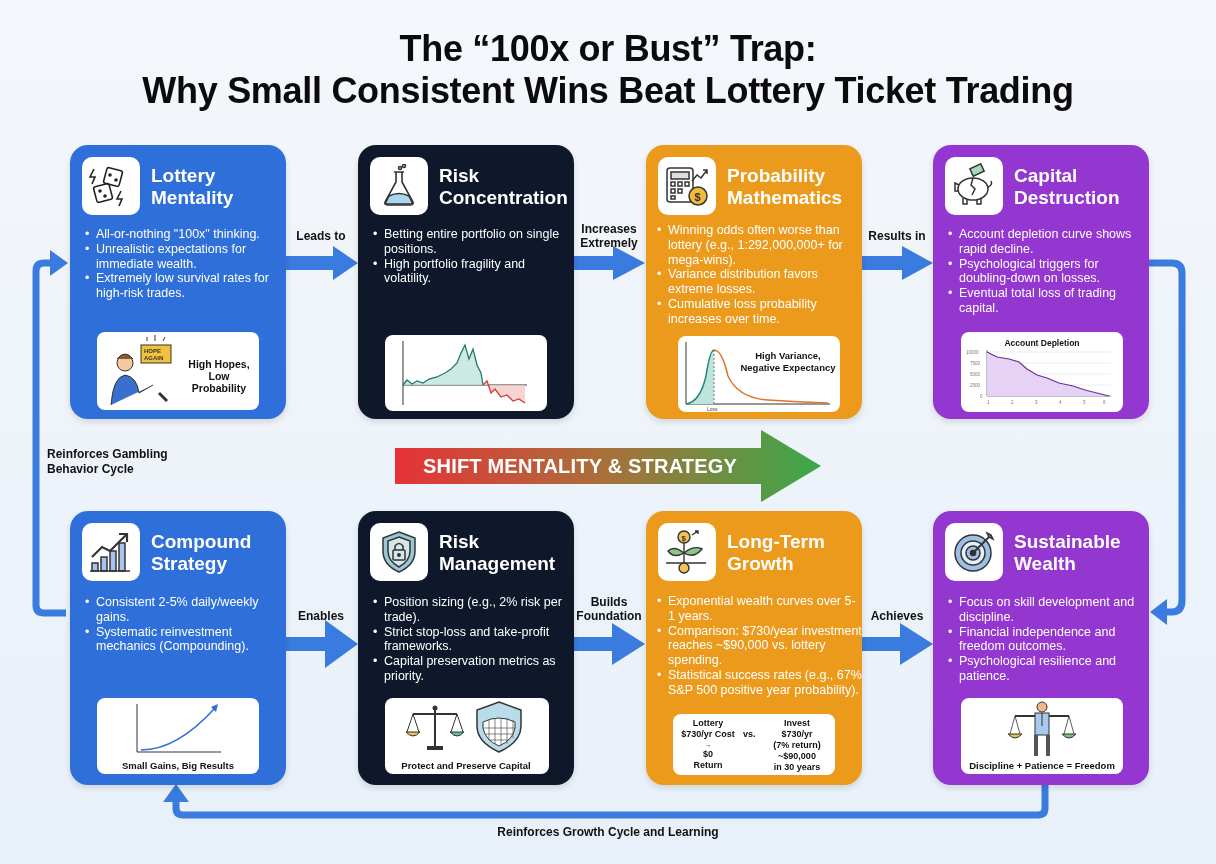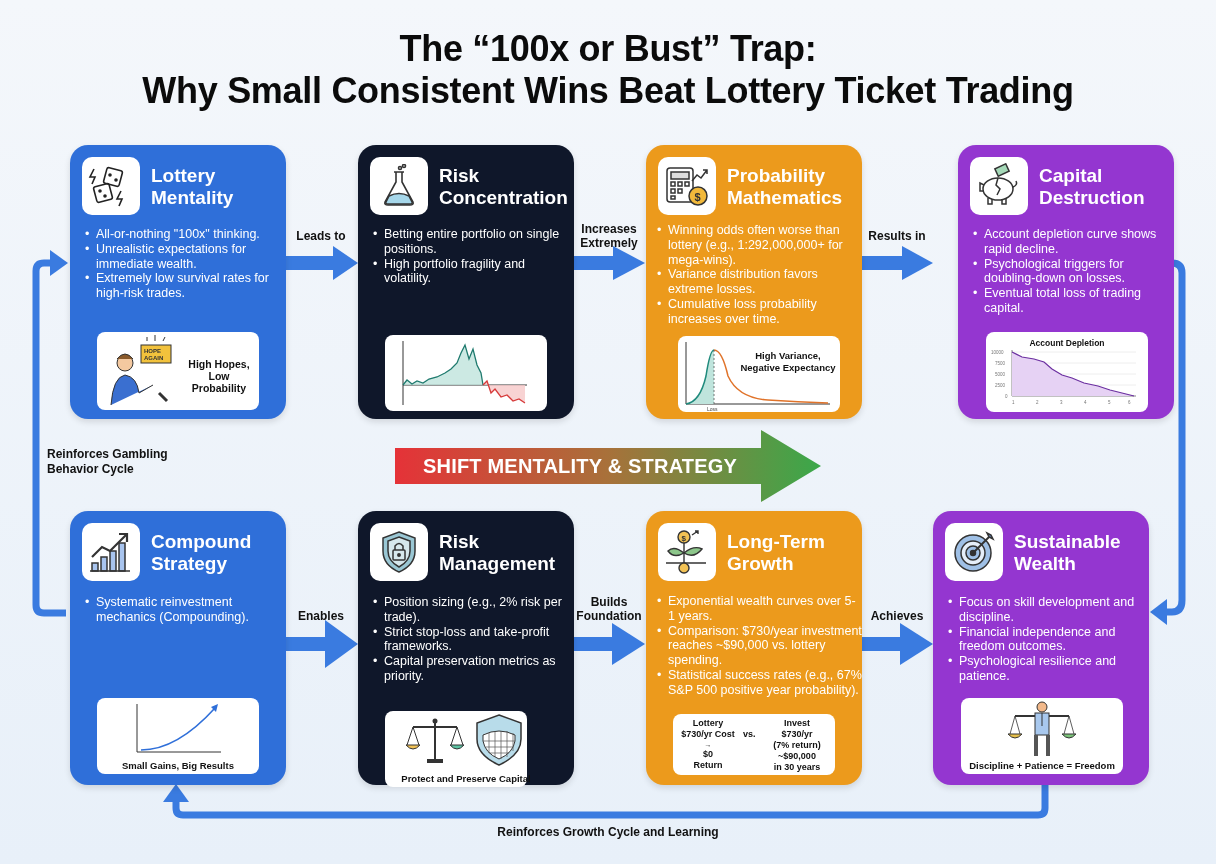--- a/index.html
+++ b/index.html
@@ -197,21 +197,21 @@
       <path d="M8 68 Q22 66 28 40 Q32 14 36 14 L36 68 Z" fill="#bfe4dc"></path>
       <path d="M8 68 Q22 66 28 40 Q32 14 36 14" fill="none" stroke="#1f8a7c" stroke-width="1.5"></path>
       <path d="M36 14 Q44 14 50 40 Q60 62 90 64 Q120 66 150 67" fill="none" stroke="#e0732a" stroke-width="1.5"></path>
       <line x1="36" y1="14" x2="36" y2="68" stroke="#555" stroke-dasharray="2,2" stroke-width="0.8"></line>
       <text x="29" y="75" font-size="5" fill="#444">Loss</text>
     </svg>
     <div class="illus-caption" style="left:60px;top:14px;width:100px;font-size:9.5px;">High Variance, Negative Expectancy</div>
   </div>
 </div>
 
-<div class="card purple" style="left:933px;top:145px;margin-left:25px;">
+<div class="card purple" style="left:933px;top:145px;">
   <div class="icon-box">
     <svg width="46" height="46" viewBox="0 0 46 46" fill="none" stroke="#333" stroke-width="1.5">
       <rect x="20" y="3" width="12" height="8" transform="rotate(-25 26 7)" fill="#a5d9b8"></rect>
       <ellipse cx="22" cy="26" rx="15" ry="11"></ellipse>
       <path d="M8 22 L4 20 L4 28 L8 28"></path>
       <path d="M12 35 L12 41 L16 41 L16 36 M26 36 L26 41 L30 41 L30 35"></path>
       <path d="M37 24 Q42 22 40 18"></path>
       <path d="M22 15 L20 22 L24 26 L21 32"></path>
     </svg>
   </div>
@@ -256,20 +256,21 @@
       <rect x="13" y="28" width="6" height="14" fill="#a8c4ee"></rect>
       <rect x="22" y="22" width="6" height="20" fill="#a8c4ee"></rect>
       <rect x="31" y="14" width="6" height="28" fill="#a8c4ee"></rect>
       <path d="M4 28 L14 18 L22 22 L38 6" stroke-width="2.2"></path>
       <path d="M31 5 L39 5 L39 13" stroke-width="2.2"></path>
       <line x1="2" y1="42" x2="42" y2="42"></line>
     </svg>
   </div>
   <div class="card-title">Compound Strategy</div>
   <ul class="bullets" style="top:84px;">
+    <li>Consistent 2-5% daily/weekly gains.</li>
     <li>Systematic reinvestment mechanics (Compounding).</li>
   </ul>
   <div class="illus" style="top:187px;left:27px;width:162px;height:76px;">
     <svg width="162" height="60" viewBox="0 0 162 60">
       <line x1="40" y1="6" x2="40" y2="54" stroke="#333" stroke-width="1"></line>
       <line x1="40" y1="54" x2="124" y2="54" stroke="#333" stroke-width="1"></line>
       <path d="M44 52 Q80 52 118 10" fill="none" stroke="#2f6fd9" stroke-width="1.6"></path>
       <polygon points="114,9 121,6 119,14" fill="#2f6fd9"></polygon>
     </svg>
     <div class="illus-caption" style="left:0;top:62px;width:162px;font-size:9.5px;">Small Gains, Big Results</div>
@@ -285,21 +286,21 @@
       <path d="M18 21 L18 17 Q22 12 26 17 L26 21"></path>
       <circle cx="22" cy="26" r="1.2" fill="#333"></circle>
     </svg>
   </div>
   <div class="card-title">Risk Management</div>
   <ul class="bullets" style="top:84px;">
     <li>Position sizing (e.g., 2% risk per trade).</li>
     <li>Strict stop-loss and take-profit frameworks.</li>
     <li>Capital preservation metrics as priority.</li>
   </ul>
-  <div class="illus" style="top:200px;left:27px;width:142px;height:76px;">
+  <div class="illus" style="top:187px;left:27px;width:164px;height:76px;">
     <svg width="60" height="52" viewBox="0 0 60 52" style="position:absolute;left:20px;top:4px;">
       <line x1="30" y1="6" x2="30" y2="44" stroke="#333" stroke-width="2"></line>
       <line x1="8" y1="12" x2="52" y2="12" stroke="#333" stroke-width="2"></line>
       <circle cx="30" cy="6" r="2.5" fill="#333"></circle>
       <path d="M8 12 L2 30 M8 12 L14 30 M52 12 L46 30 M52 12 L58 30" stroke="#333" stroke-width="1"></path>
       <path d="M1 30 Q8 38 15 30 Z" fill="#f2c255" stroke="#333"></path>
       <path d="M45 30 Q52 38 59 30 Z" fill="#5cc4a3" stroke="#333"></path>
       <rect x="22" y="44" width="16" height="4" fill="#333"></rect>
     </svg>
     <svg width="52" height="54" viewBox="0 0 52 54" style="position:absolute;left:88px;top:2px;">

